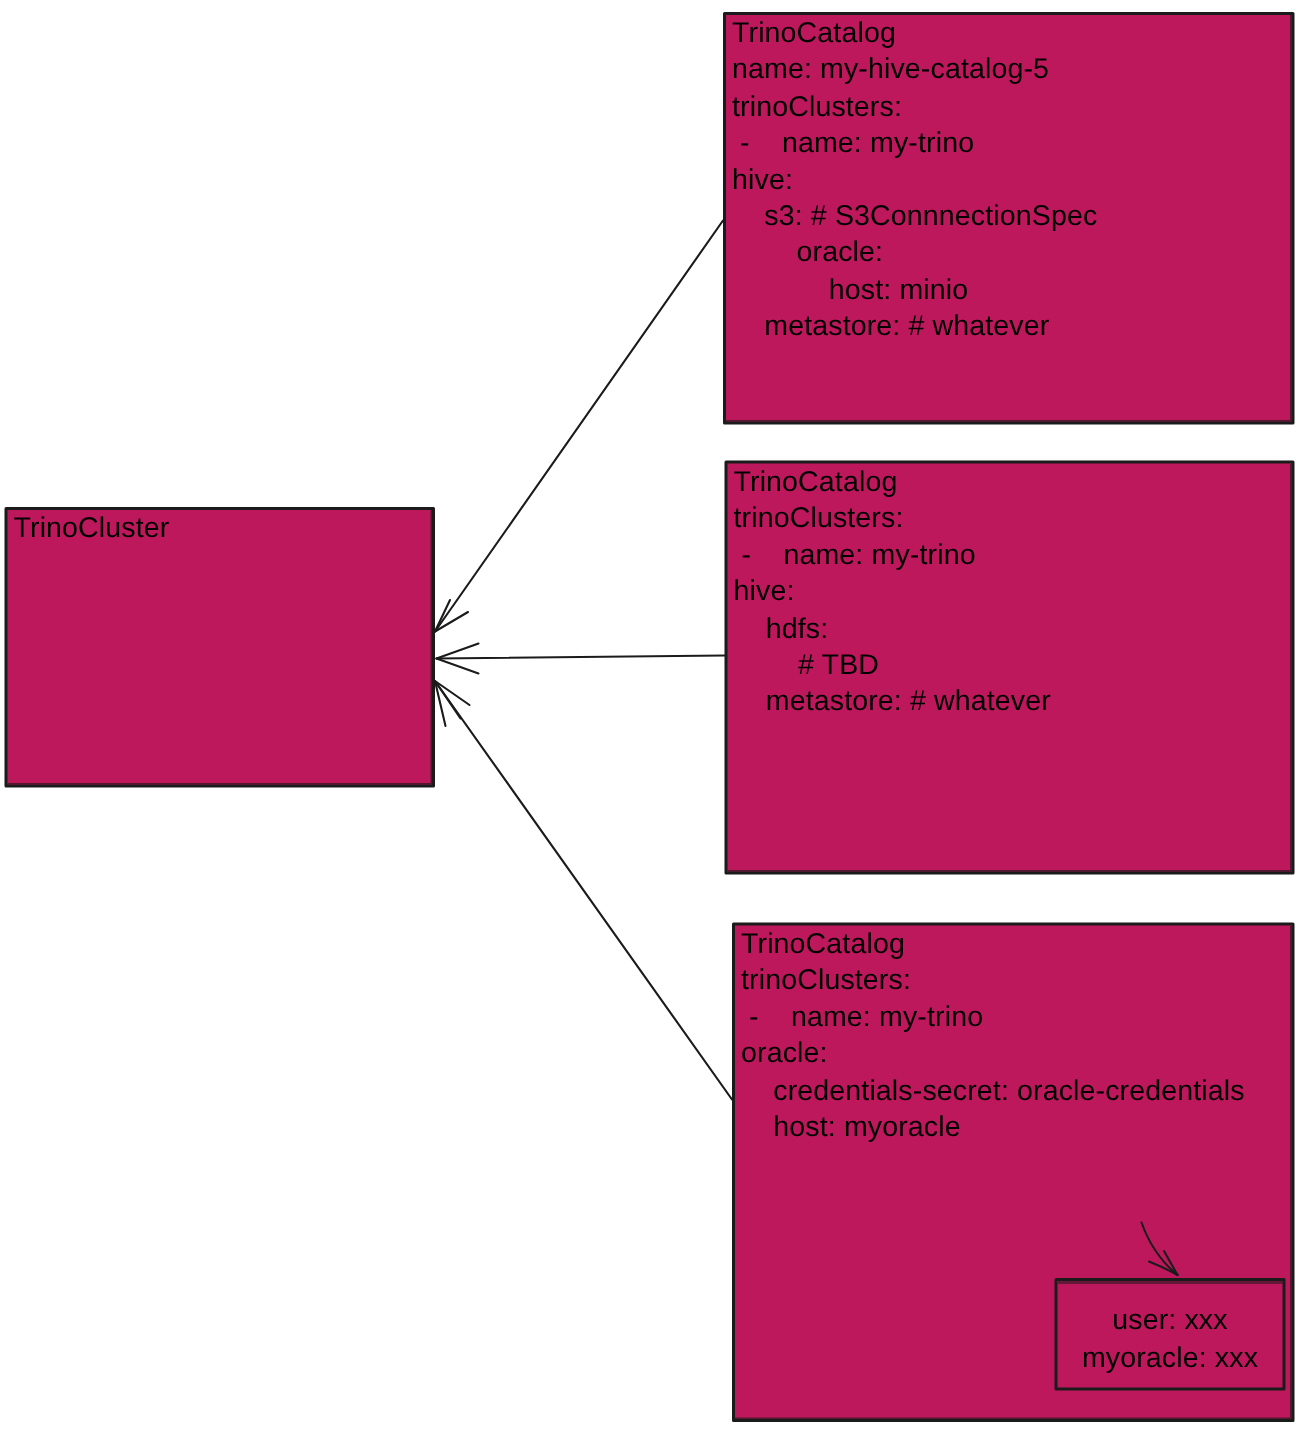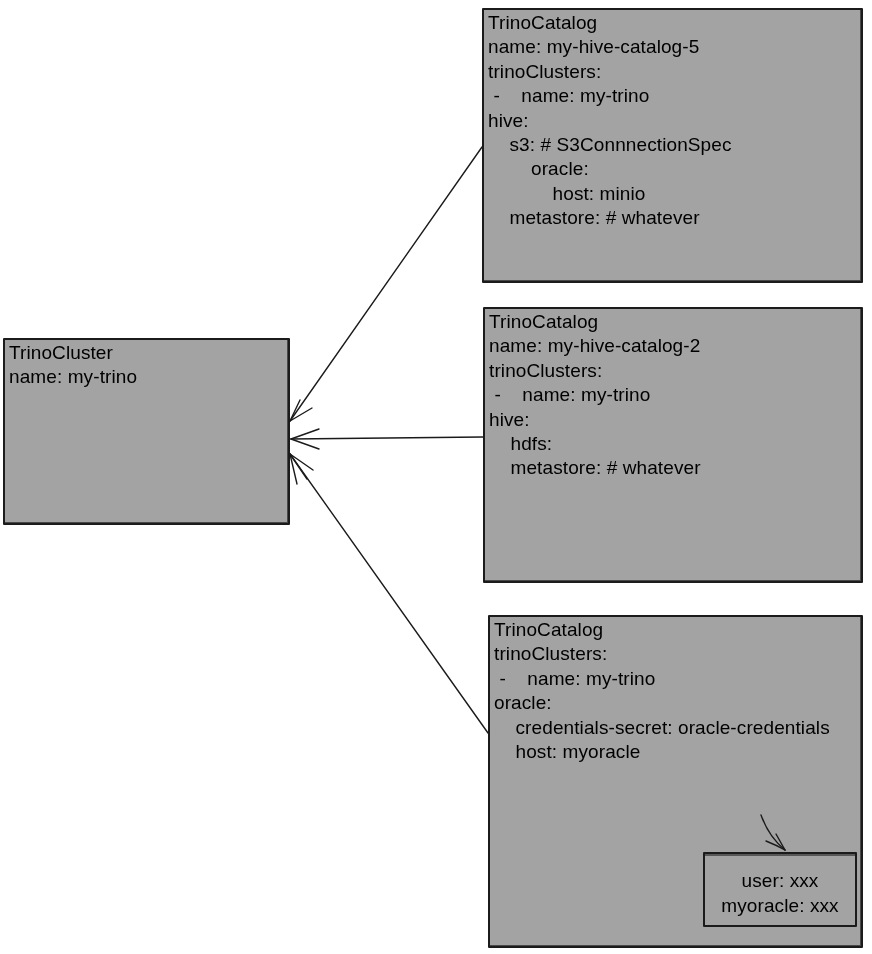--- a/index.html
+++ b/index.html
@@ -11,21 +11,21 @@
     position: relative;
     width: 872px;
     height: 954px;
     background: #ffffff;
     overflow: hidden;
     font-family: "Liberation Sans", sans-serif;
     color: #000000;
   }
   .node {
     position: absolute;
-    background: #a3a3a3;
+    background: #be185d;
     border: 2px solid #1b1b1b;
     box-shadow: inset -1px -1px 0 rgba(25,25,25,0.65);
     box-sizing: border-box;
     border-radius: 1px;
   }
   .node .tl {
     white-space: pre;
     font-size: 19px;
     line-height: 24.4px;
     letter-spacing: 0.1px;
@@ -87,42 +87,41 @@
 
     <g>
       <path d="M 761 815 C 766 829 774 841 785 850"></path>
       <path d="M 785 850 Q 776 845 766 841"></path>
       <line x1="785" y1="850" x2="776" y2="834"></line>
     </g>
   </svg>
 
   <div class="node pad" id="cluster-box">
     <div class="tl">TrinoCluster</div>
-    <div class="tl">name: my-trino</div>
   </div>
 
   <div class="node pad" id="catalog1-box">
     <div class="tl">TrinoCatalog</div>
     <div class="tl">name: my-hive-catalog-5</div>
     <div class="tl">trinoClusters:</div>
     <div class="tl"> -    name: my-trino</div>
     <div class="tl">hive:</div>
     <div class="tl">    s3: # S3ConnnectionSpec</div>
     <div class="tl">        oracle:</div>
     <div class="tl">            host: minio</div>
     <div class="tl">    metastore: # whatever</div>
   </div>
 
   <div class="node pad" id="catalog2-box">
     <div class="tl">TrinoCatalog</div>
-    <div class="tl">name: my-hive-catalog-2</div>
     <div class="tl">trinoClusters:</div>
     <div class="tl"> -    name: my-trino</div>
     <div class="tl">hive:</div>
     <div class="tl">    hdfs:</div>
+    <div class="tl">        # TBD</div>
     <div class="tl">    metastore: # whatever</div>
   </div>
 
   <div class="node pad" id="catalog3-box">
     <div class="tl">TrinoCatalog</div>
     <div class="tl">trinoClusters:</div>
     <div class="tl"> -    name: my-trino</div>
     <div class="tl">oracle:</div>
     <div class="tl">    credentials-secret: oracle-credentials</div>
     <div class="tl">    host: myoracle</div>

